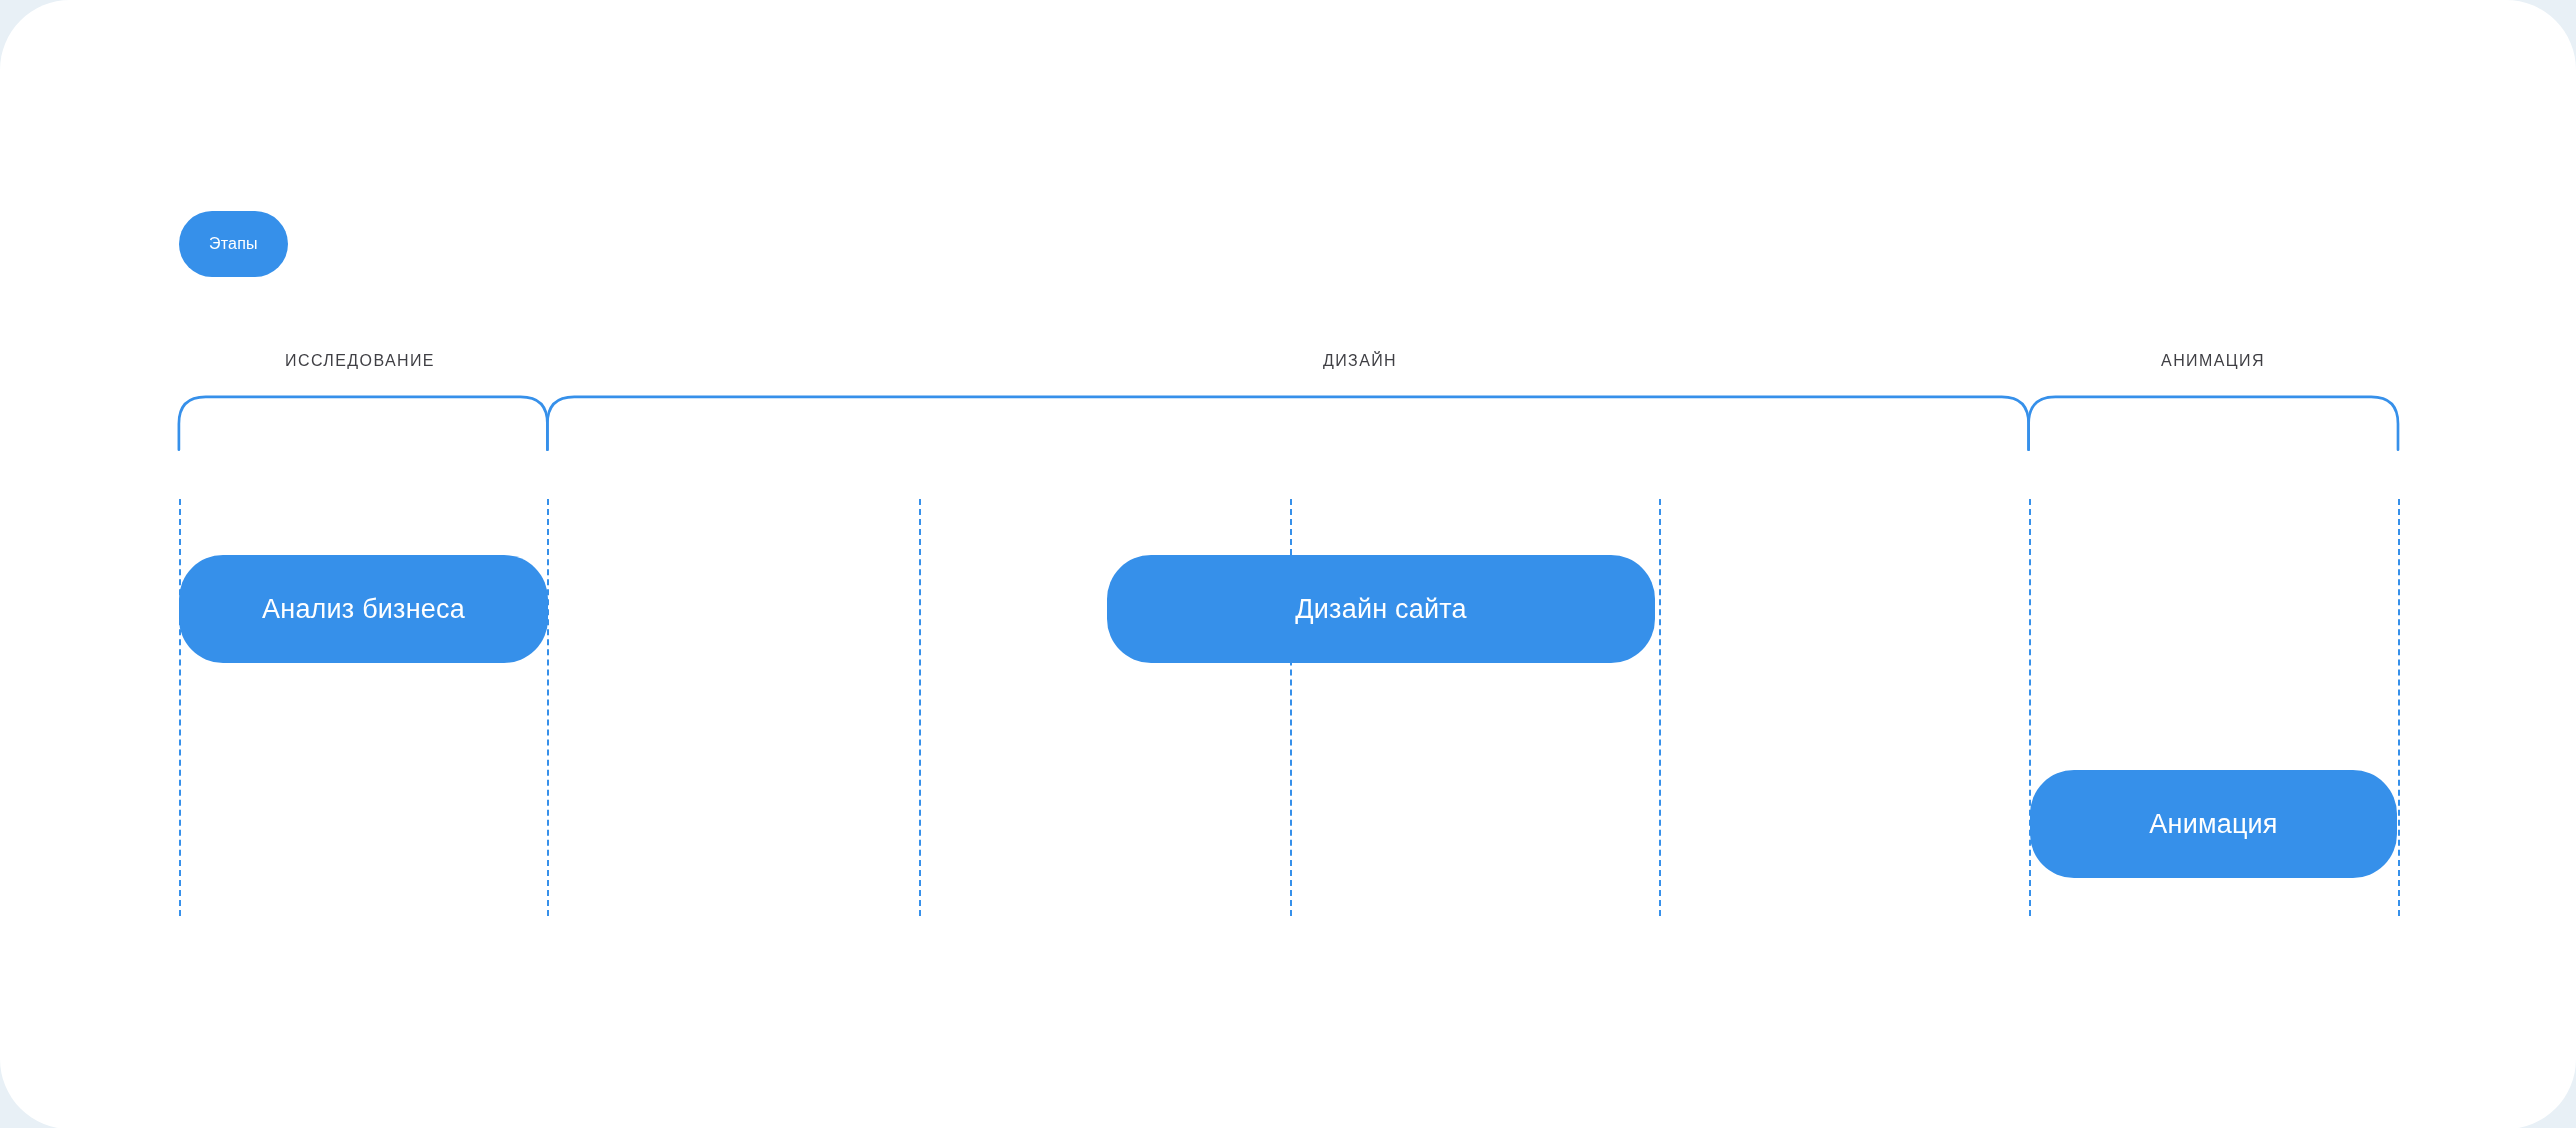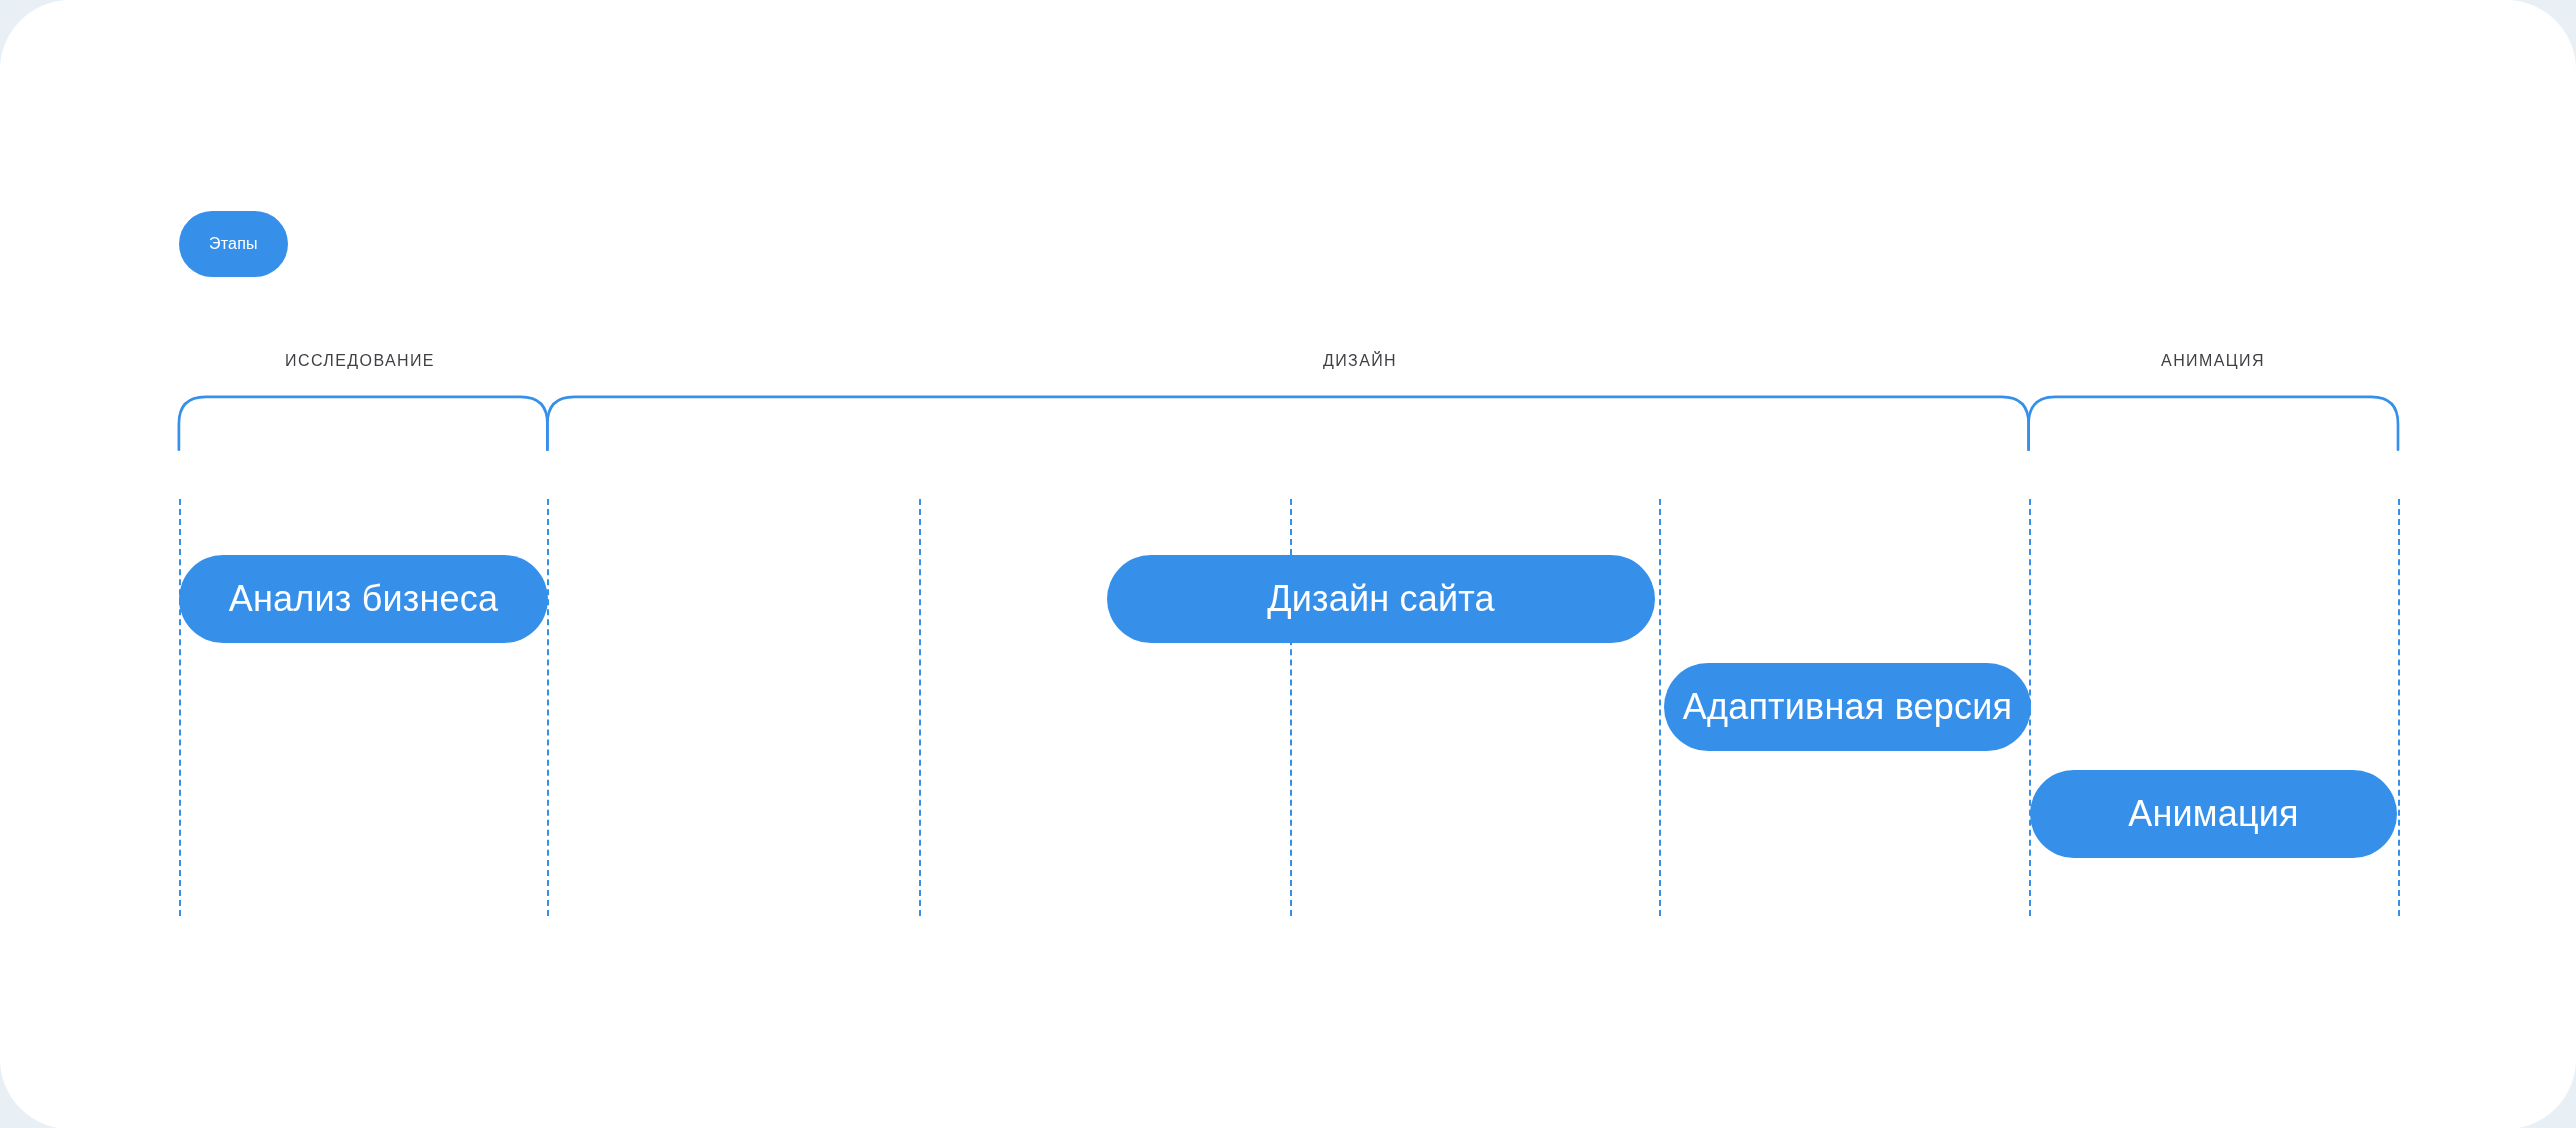--- a/index.html
+++ b/index.html
@@ -73,25 +73,25 @@
     position: absolute;
     top: 499px;
     width: 0;
     height: 417px;
     border-left: 2.7px dashed #3690ea;
   }
 
   
   .pill {
     position: absolute;
-    height: 88px;
+    height: 108px;
     border-radius: 44px;
     background: #3690ea;
     color: #ffffff;
-    font-size: 36px;
+    font-size: 27px;
     letter-spacing: 0.2px;
     display: flex;
     align-items: center;
     justify-content: center;
     box-sizing: border-box;
     white-space: nowrap;
     cursor: default;
   }
 </style>
 </head>
@@ -116,17 +116,16 @@
   <div class="guide" style="left:179px"></div>
   <div class="guide" style="left:547px"></div>
   <div class="guide" style="left:919px"></div>
   <div class="guide" style="left:1290px"></div>
   <div class="guide" style="left:1659px"></div>
   <div class="guide" style="left:2029px"></div>
   <div class="guide" style="left:2398px"></div>
 
   <div class="pill" style="left:179px;  width:369px; top:555px">Анализ бизнеса</div>
   <div class="pill" style="left:1107px; width:548px; top:555px">Дизайн сайта</div>
-  <div class="pill" style="left:1664px; width:367px; top:663px">Адаптивная версия</div>
   <div class="pill" style="left:2030px; width:367px; top:770px">Анимация</div>
 
 </div>
 
 
 </body></html>

